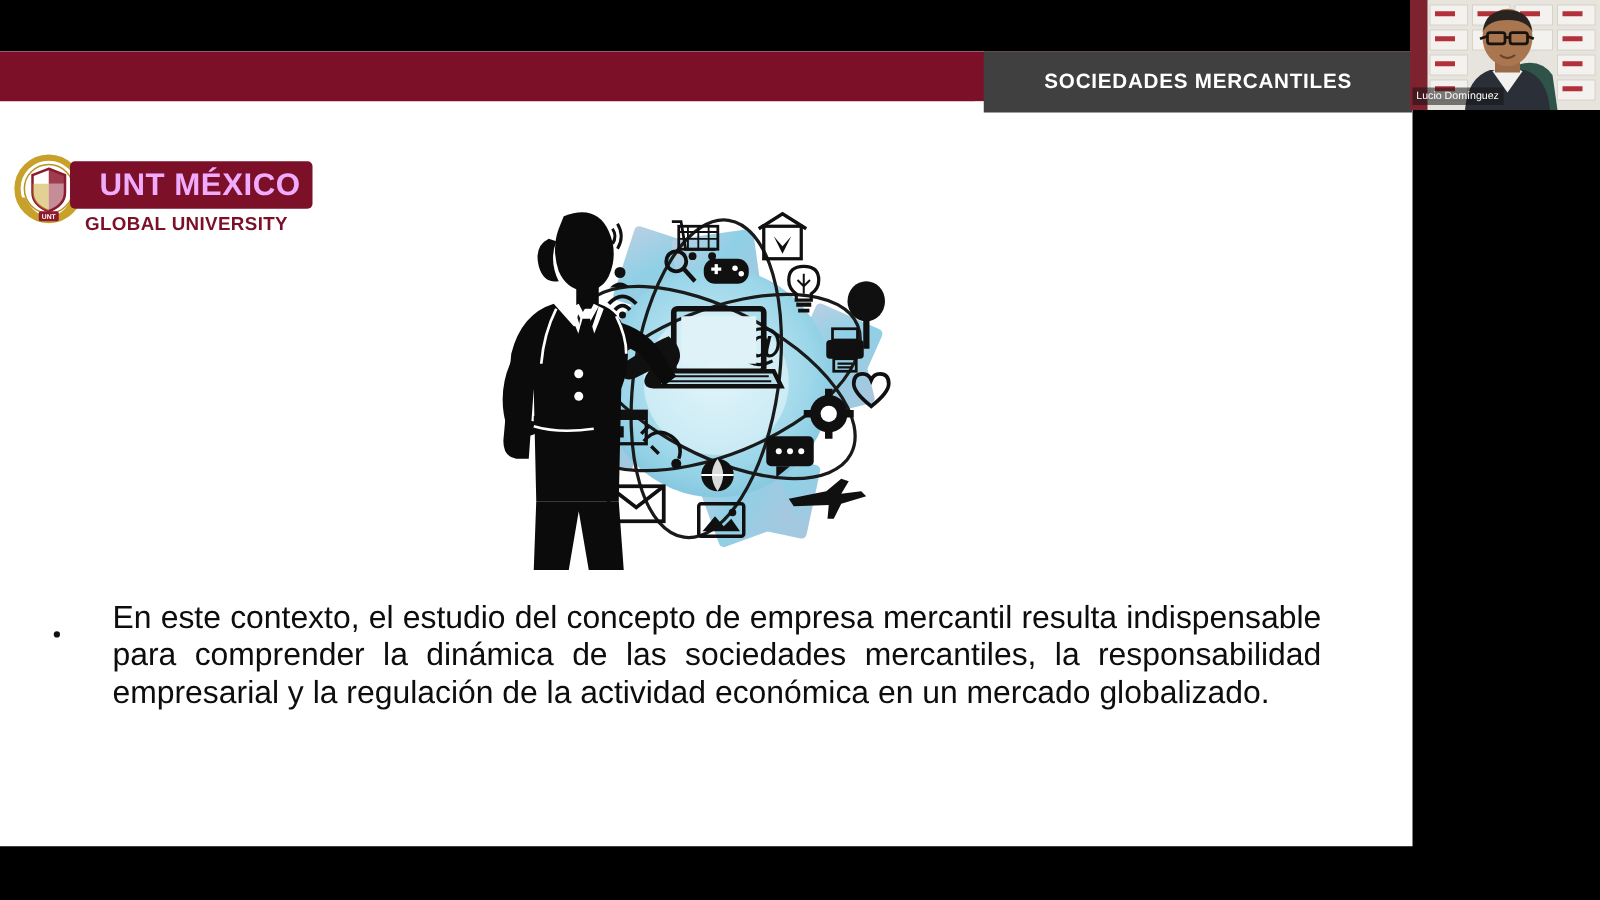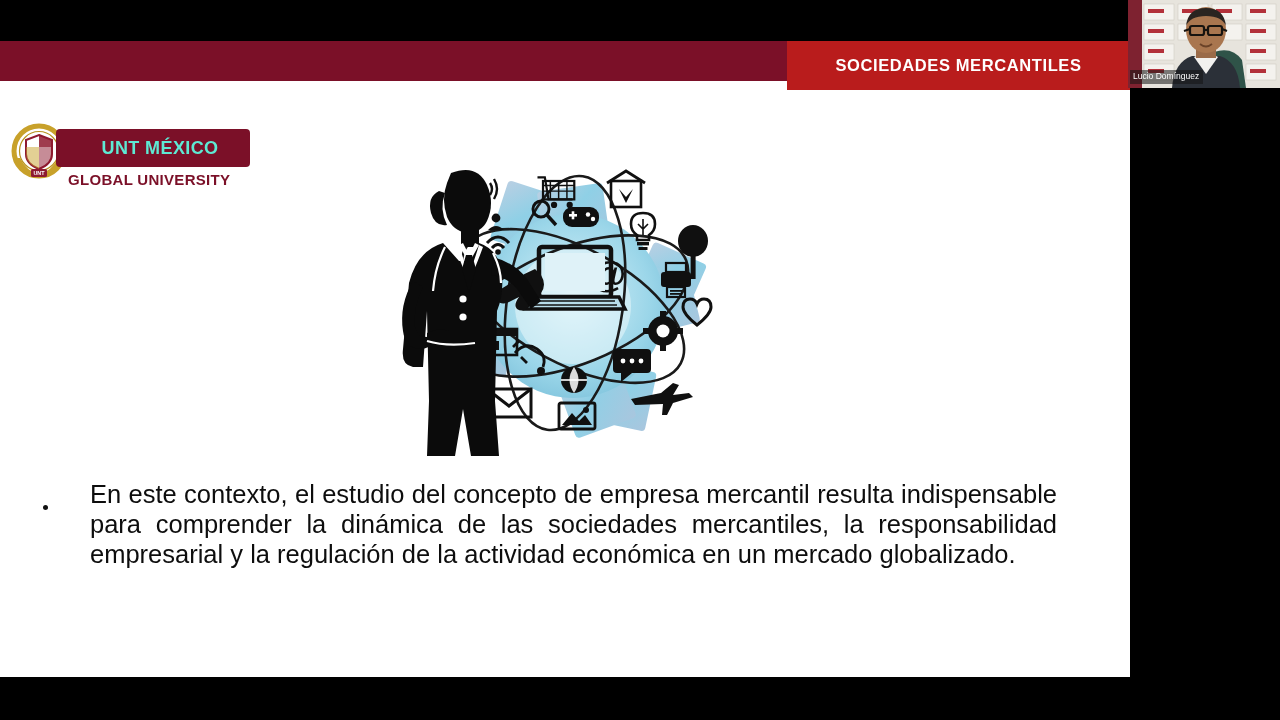--- a/index.html
+++ b/index.html
@@ -59,21 +59,21 @@
     clip-path: polygon(0 0, 100% 0, 0 100%);
   }
 
   
   .title-plate {
     position: absolute;
     left: 787px;
     top: 0;
     width: 343px;
     height: 49px;
-    background: #b91c1c;
+    background: #404040;
     display: flex;
     align-items: center;
     justify-content: center;
   }
   .title-plate .title-text {
     color: #ffffff;
     font-size: 16.5px;
     font-weight: bold;
     letter-spacing: 0.6px;
     white-space: nowrap;
@@ -102,22 +102,22 @@
     top: 44px;
     width: 194px;
     height: 38px;
     background: #7b1028;
     border-radius: 4px;
     display: flex;
     align-items: center;
     justify-content: center;
   }
   .logo-banner .brand {
-    color: #5eead4;
-    font-size: 18px;
+    color: #f0abfc;
+    font-size: 25px;
     font-weight: bold;
     letter-spacing: 0.4px;
     white-space: nowrap;
     padding-left: 14px;
   }
 
   .logo-sub {
     position: absolute;
     left: 64px;
     top: 86px;

